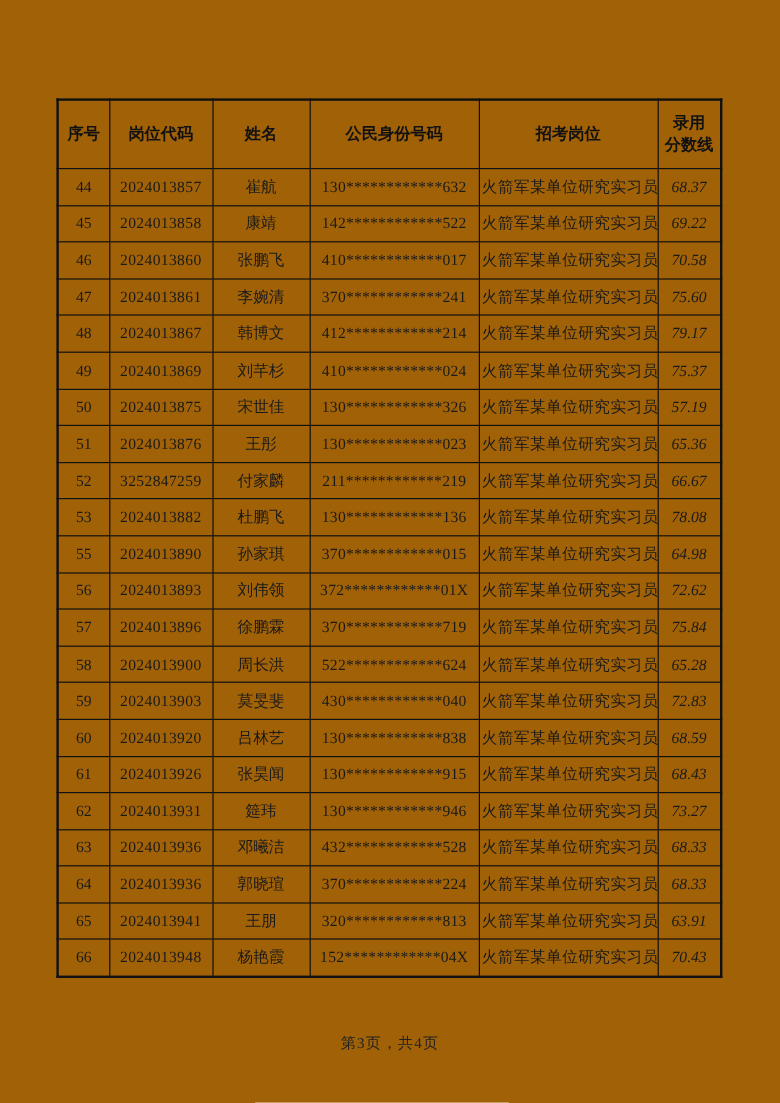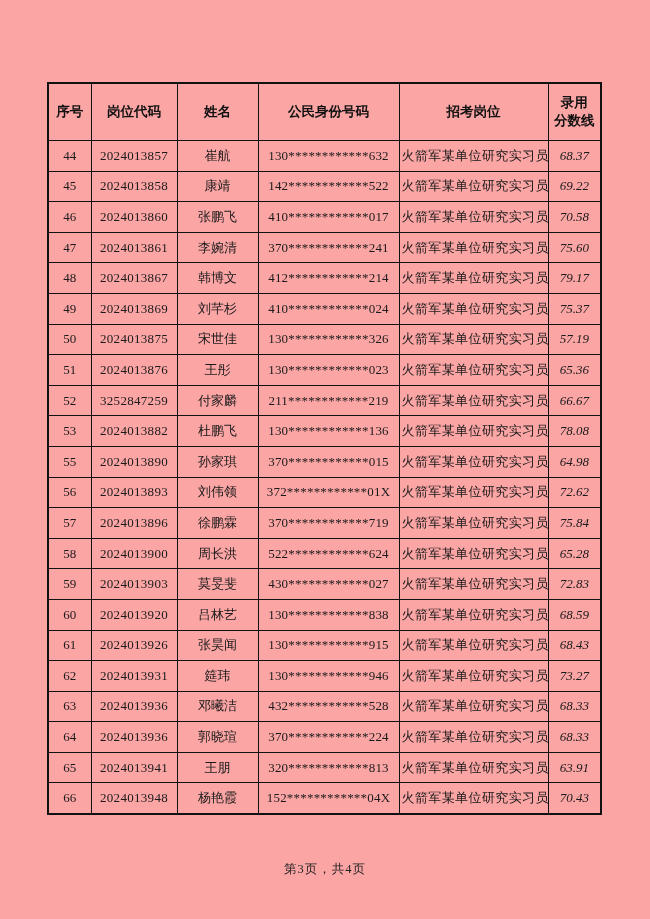--- a/index.html
+++ b/index.html
@@ -1,19 +1,19 @@
 <!DOCTYPE html>
 <html><head>
 <meta charset="utf-8">
 <style>
   html,body { margin:0; padding:0; background:#ffffff; }
   .page {
     position:relative;
     width:650px; height:919px;
-    background:#fca5a5;
+    background:#a16207;
     font-family:"Liberation Serif","DejaVu Serif",serif;
     color:#1a1a1a;
     overflow:hidden;
   }
   table.roster {
     position:absolute;
     left:47px; top:82px;
     width:553px;
     border-collapse:collapse;
     table-layout:fixed;
@@ -197,21 +197,21 @@
           <td class="col-code">2024013900</td>
           <td class="col-name">周长洪</td>
           <td class="col-id">522************624</td>
           <td class="col-position">火箭军某单位研究实习员</td>
           <td class="col-score">65.28</td>
         </tr>
         <tr>
           <td class="col-no">59</td>
           <td class="col-code">2024013903</td>
           <td class="col-name">莫旻斐</td>
-          <td class="col-id">430************027</td>
+          <td class="col-id">430************040</td>
           <td class="col-position">火箭军某单位研究实习员</td>
           <td class="col-score">72.83</td>
         </tr>
         <tr>
           <td class="col-no">60</td>
           <td class="col-code">2024013920</td>
           <td class="col-name">吕林艺</td>
           <td class="col-id">130************838</td>
           <td class="col-position">火箭军某单位研究实习员</td>
           <td class="col-score">68.59</td>

